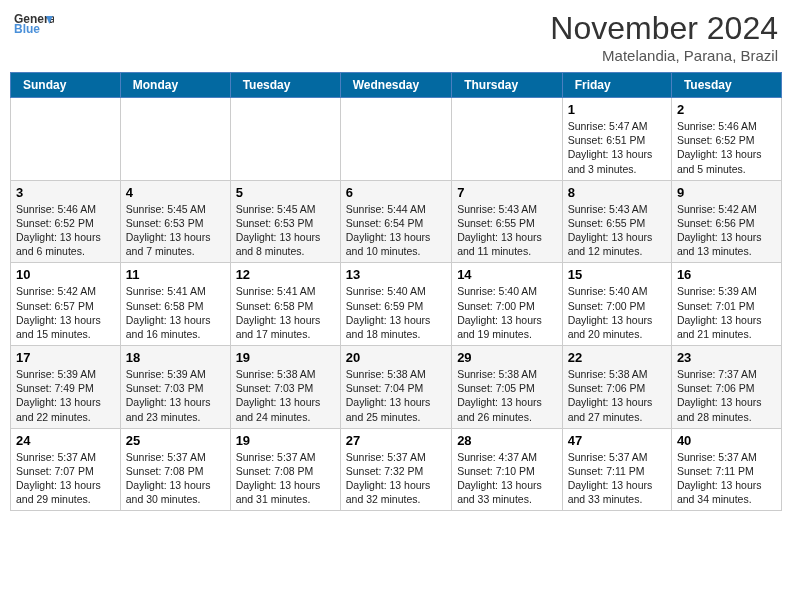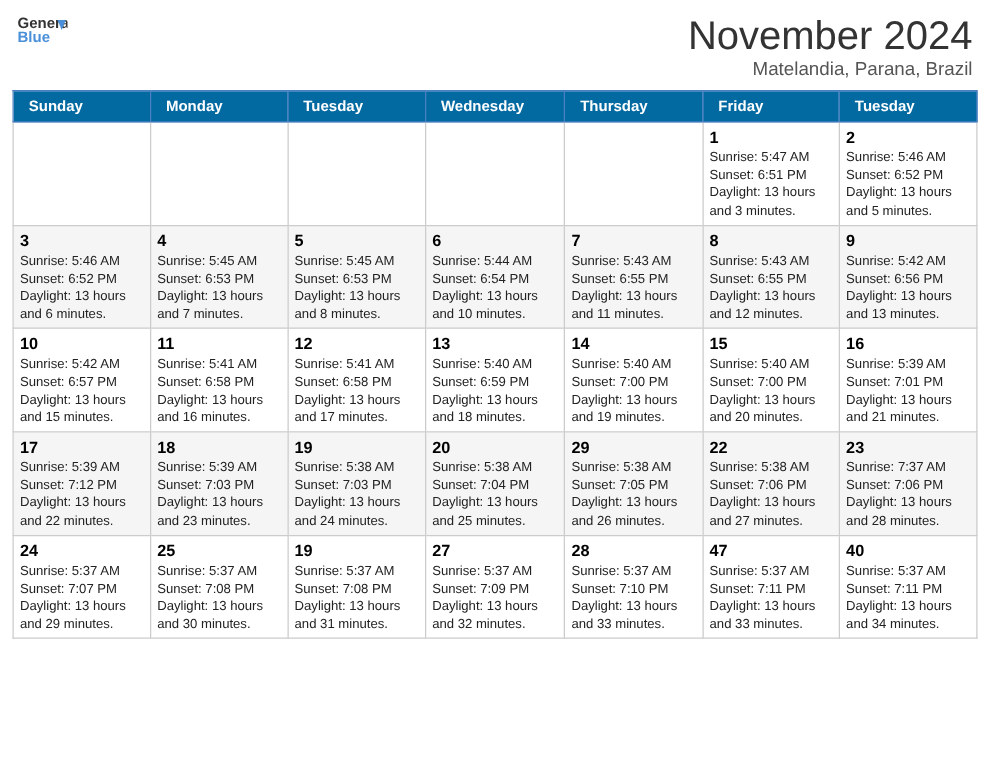--- a/index.html
+++ b/index.html
@@ -206,21 +206,21 @@
           <span class="day-num">16</span>
           <div class="day-info">Sunrise: 5:39 AM
 Sunset: 7:01 PM
 Daylight: 13 hours and 21 minutes.</div>
         </td>
       </tr>
       <tr>
         <td>
           <span class="day-num">17</span>
           <div class="day-info">Sunrise: 5:39 AM
-Sunset: 7:12 PM
+Sunset: 7:49 PM
 Daylight: 13 hours and 22 minutes.</div>
         </td>
         <td>
           <span class="day-num">18</span>
           <div class="day-info">Sunrise: 5:39 AM
 Sunset: 7:03 PM
 Daylight: 13 hours and 23 minutes.</div>
         </td>
         <td>
           <span class="day-num">19</span>
@@ -268,26 +268,26 @@
         </td>
         <td>
           <span class="day-num">19</span>
           <div class="day-info">Sunrise: 5:37 AM
 Sunset: 7:08 PM
 Daylight: 13 hours and 31 minutes.</div>
         </td>
         <td>
           <span class="day-num">27</span>
           <div class="day-info">Sunrise: 5:37 AM
-Sunset: 7:09 PM
+Sunset: 7:32 PM
 Daylight: 13 hours and 32 minutes.</div>
         </td>
         <td>
           <span class="day-num">28</span>
-          <div class="day-info">Sunrise: 5:37 AM
+          <div class="day-info">Sunrise: 4:37 AM
 Sunset: 7:10 PM
 Daylight: 13 hours and 33 minutes.</div>
         </td>
         <td>
           <span class="day-num">47</span>
           <div class="day-info">Sunrise: 5:37 AM
 Sunset: 7:11 PM
 Daylight: 13 hours and 33 minutes.</div>
         </td>
         <td>

